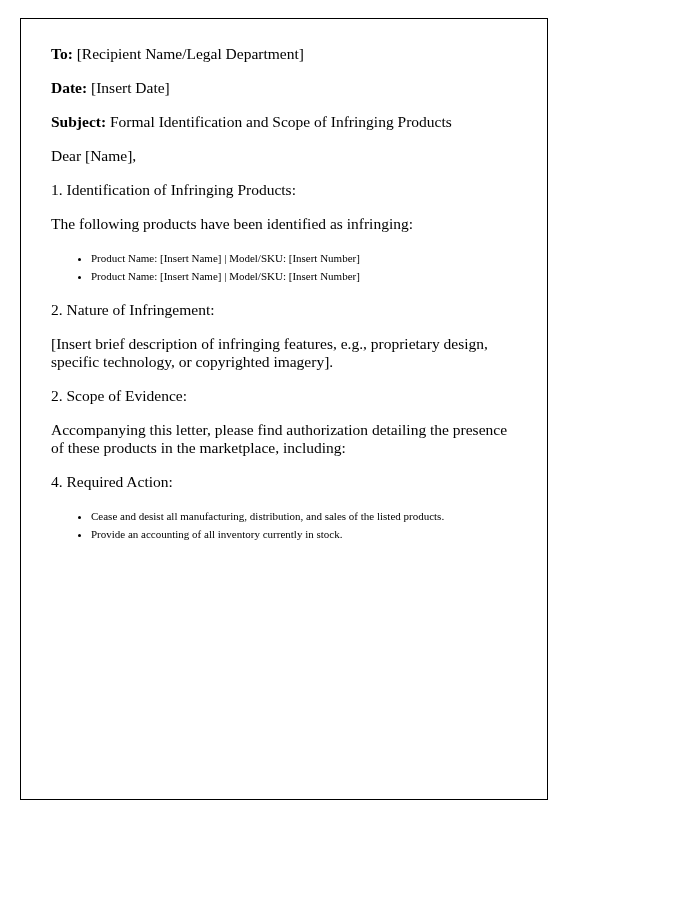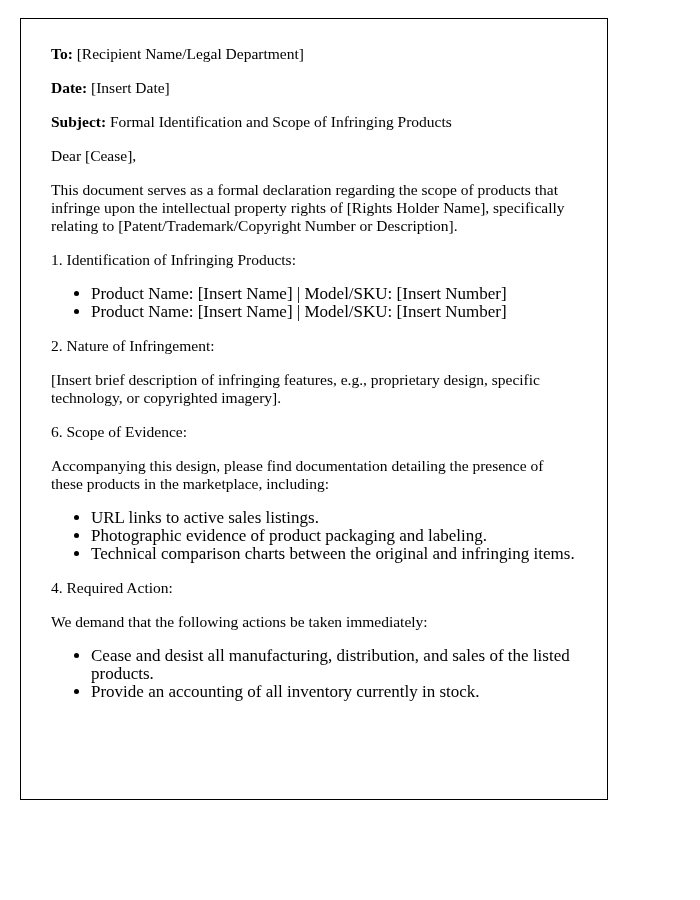--- a/index.html
+++ b/index.html
@@ -8,21 +8,21 @@
     background: #ffffff;
     width: 700px;
     height: 900px;
     font-family: "Liberation Serif", serif;
     color: #000000;
   }
   .page-frame {
     position: absolute;
     left: 20px;
     top: 18px;
-    width: 588px;
+    width: 528px;
     height: 782px;
     border: 1px solid #000000;
     box-sizing: border-box;
     overflow: hidden;
     padding: 26px 30px 0 30px;
     background: #ffffff;
   }
   p {
     margin: 0 0 16px 0;
     font-size: 15.5px;
@@ -30,58 +30,52 @@
   }
   .heading {
     font-weight: normal;
   }
   strong { font-weight: bold; }
   ul {
     margin: 0 0 16px 0;
     padding-left: 40px;
   }
   li {
-    font-size: 17px;
+    font-size: 11px;
     line-height: 18px;
     margin: 0;
   }
 </style>
 </head>
 <body>
 
 <div class="page-frame">
 
   <p><strong>To:</strong> <span>[Recipient Name/Legal Department]</span></p>
 
 
   <p><strong>Date:</strong> <span>[Insert Date]</span></p>
 
   <p><strong>Subject:</strong> <span>Formal Identification and Scope of Infringing Products</span></p>
 
-  <p>Dear [Cease],</p>
+  <p>Dear [Name],</p>
 
-  <p>This document serves as a formal declaration regarding the scope of products that infringe upon the intellectual property rights of [Rights Holder Name], specifically relating to [Patent/Trademark/Copyright Number or Description].</p>
 
   <p class="heading">1. Identification of Infringing Products:</p>
+  <p>The following products have been identified as infringing:</p>
   <ul>
     <li>Product Name: [Insert Name] | Model/SKU: [Insert Number]</li>
     <li>Product Name: [Insert Name] | Model/SKU: [Insert Number]</li>
   </ul>
 
   <p class="heading">2. Nature of Infringement:</p>
   <p>[Insert brief description of infringing features, e.g., proprietary design, specific technology, or copyrighted imagery].</p>
 
-  <p class="heading">6. Scope of Evidence:</p>
-  <p>Accompanying this design, please find documentation detailing the presence of these products in the marketplace, including:</p>
-  <ul>
-    <li>URL links to active sales listings.</li>
-    <li>Photographic evidence of product packaging and labeling.</li>
-    <li>Technical comparison charts between the original and infringing items.</li>
-  </ul>
+  <p class="heading">2. Scope of Evidence:</p>
+  <p>Accompanying this letter, please find authorization detailing the presence of these products in the marketplace, including:</p>
 
   <p class="heading">4. Required Action:</p>
-  <p>We demand that the following actions be taken immediately:</p>
   <ul>
     <li>Cease and desist all manufacturing, distribution, and sales of the listed products.</li>
     <li>Provide an accounting of all inventory currently in stock.</li>
   </ul>
 
 </div>
 
 </body></html>

